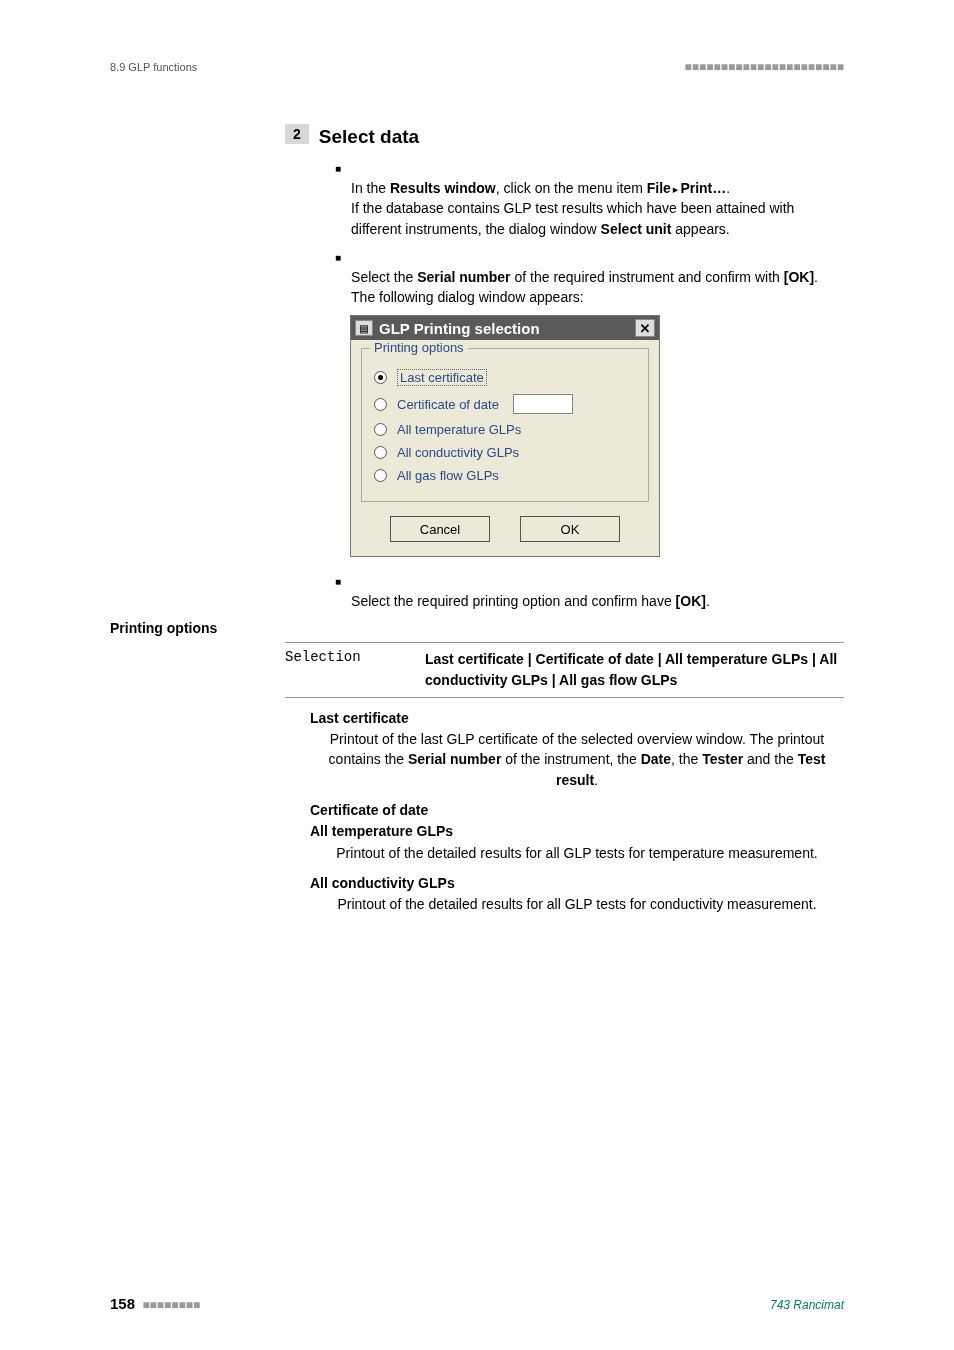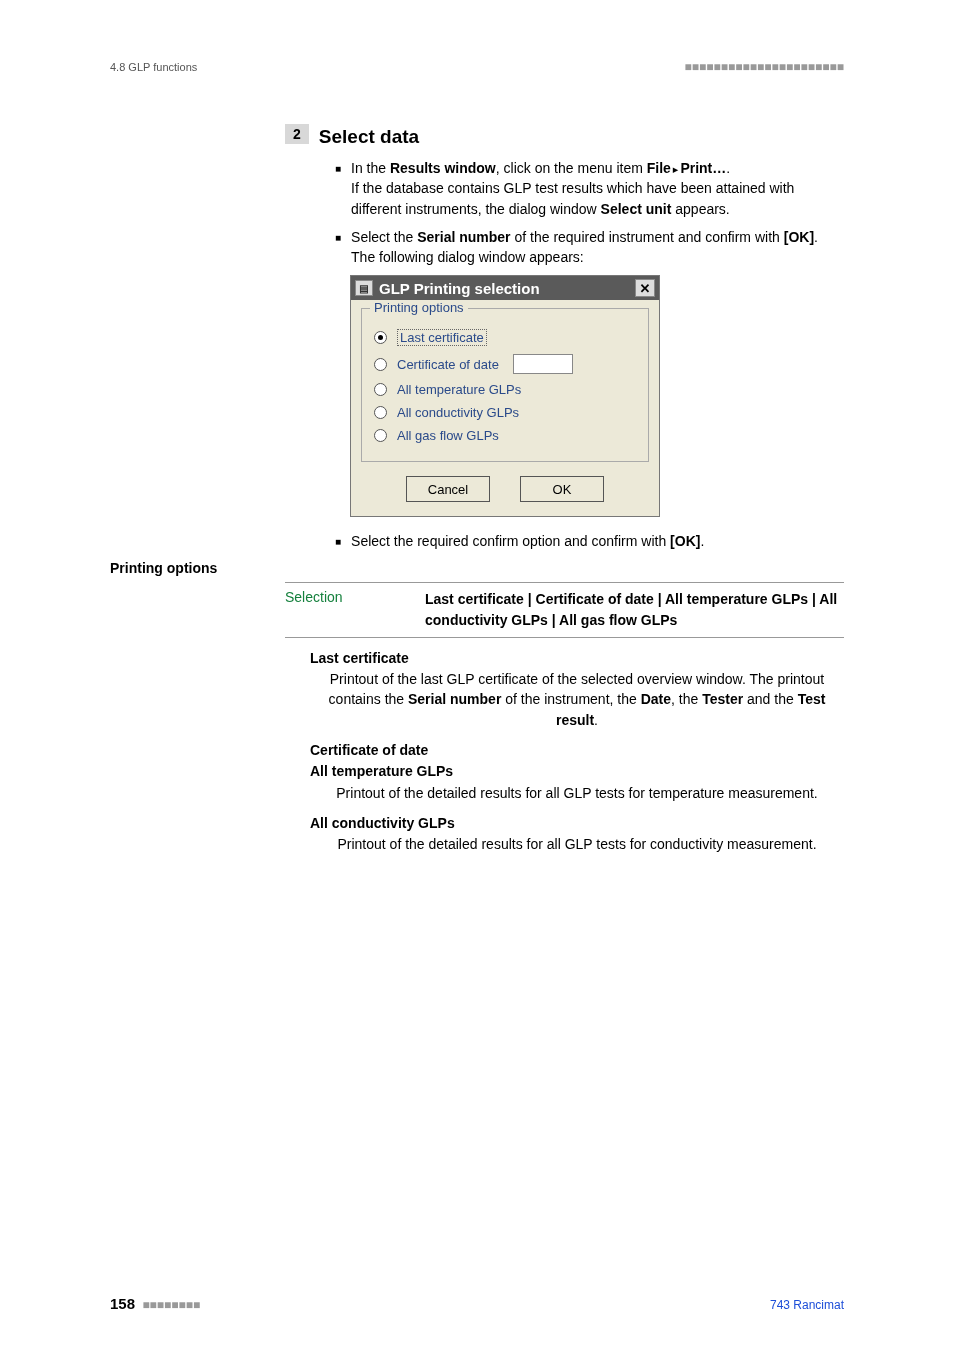--- a/index.html
+++ b/index.html
@@ -31,21 +31,21 @@
     font-size: 14px;
     padding: 2px 8px;
     margin-right: 10px;
     min-width: 20px;
     text-align: right;
   }
   .step-title { font-weight: bold; font-size: 19px; padding-top: 2px; }
   .bullet-list { margin-left: 225px; margin-top: 8px; }
   .bullet-item { display: flex; margin-bottom: 8px; font-size: 14px; line-height: 1.45; }
   .bullet-mark { margin-right: 10px; color: #000; font-size: 10px; padding-top: 4px; }
-  .bullet-text { flex: 1; }
+  .bullet-text { flex: 1; margin-top: 20px; }
   .bullet-text b { font-weight: bold; }
   .triangle { display:inline-block; margin: 0 2px; font-size: 11px; }
   .dialog {
     margin-left: 240px;
     margin-top: 6px;
     margin-bottom: 14px;
     border: 1px solid #777;
     width: 310px;
     font-family: Tahoma, Arial, sans-serif;
   }
@@ -88,61 +88,61 @@
   .radio {
     width: 13px; height: 13px; border-radius: 50%;
     border: 1px solid #555; margin-right: 10px;
     background: #fff; display:flex; align-items:center; justify-content:center;
   }
   .radio.selected::after { content:""; width:5px; height:5px; border-radius:50%; background:#000; }
   .radio-label.sel { border: 1px dotted #666; padding: 0 2px; }
   .date-box { width: 60px; height: 20px; background:#fff; border:1px solid #888; margin-left: 14px; }
   .btn-row { display:flex; justify-content:center; gap: 30px; }
   .dlg-btn {
-    width: 84px; height: 26px;
+    width: 100px; height: 26px;
     background:#ece9d8;
     border: 1px solid #555;
     font-size: 13px;
     display:flex; align-items:center; justify-content:center;
   }
   .param-desc-title { font-weight: bold; font-size: 15px; margin-left: 175px; margin-top: 18px; margin-bottom: 20px; }
   .side-heading { font-weight: bold; font-size: 14px; margin-bottom: 6px; }
   .selection-row {
     margin-left: 175px;
     display: flex;
     border-top: 1px solid #999;
     border-bottom: 1px solid #999;
     padding: 6px 0;
     font-size: 14px;
   }
-  .selection-label { width: 140px; color: #15803d; }
+  .selection-label { width: 140px; color: #000000; font-family: Liberation Mono, monospace; }
   .selection-value { flex:1; font-weight: bold; line-height: 1.5; }
   .desc-block { margin-left: 200px; margin-top: 10px; font-size: 14px; line-height: 1.45; }
   .desc-block .dt { font-weight: bold; margin-bottom: 1px; }
   .desc-block p { margin-bottom: 10px; text-align: center; }
   .footer {
     position: absolute;
     bottom: 38px;
     left: 110px; right: 110px;
     display:flex;
     justify-content:space-between;
     font-size: 12px;
     align-items: baseline;
     gap: 40px;
   }
   .footer .pn { font-weight: bold; font-size: 15px; }
   .footer .fd { color:#999; letter-spacing:0; font-size:12px; margin-left:4px; }
-  .footer .prod { color:#1d4ed8; }
+  .footer .prod { color:#0f766e;font-style:italic; }
 </style>
 </head>
 <body>
 
 <div class="page">
   <div class="header">
-    <span>4.8 GLP functions</span>
+    <span>8.9 GLP functions</span>
     <span class="header-dashes">■■■■■■■■■■■■■■■■■■■■■■</span>
   </div>
 
   <div class="step-row">
     <div class="step-num">2</div>
     <div class="step-title">Select data</div>
   </div>
 
   <div class="bullet-list">
     <div class="bullet-item">
@@ -197,21 +197,21 @@
         <div class="dlg-btn">Cancel</div>
         <div class="dlg-btn">OK</div>
       </div>
     </div>
   </div>
 
   <div class="bullet-list">
     <div class="bullet-item">
       <div class="bullet-mark">■</div>
       <div class="bullet-text">
-        <span>Select the required confirm option and confirm with </span><b>[OK]</b><span>.</span>
+        <span>Select the required printing option and confirm have </span><b>[OK]</b><span>.</span>
       </div>
     </div>
   </div>
 
 
   <div class="side-heading">Printing options</div>
 
   <div class="selection-row">
     <div class="selection-label">Selection</div>
     <div class="selection-value">Last certificate | Certificate of date | All temperature GLPs | All conductivity GLPs | All gas flow GLPs</div>

